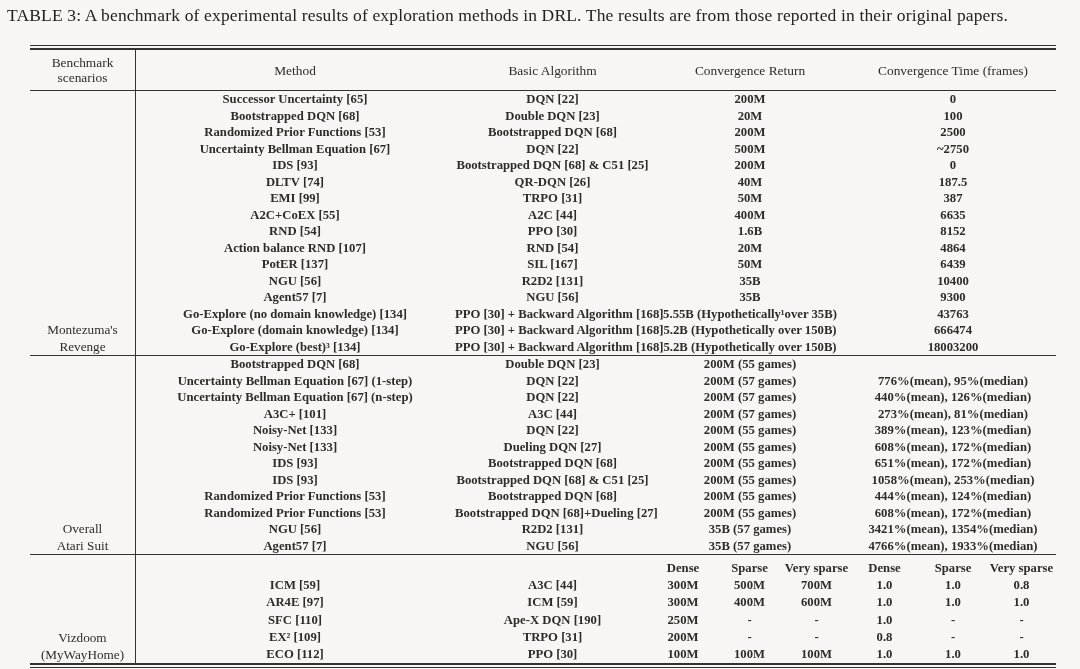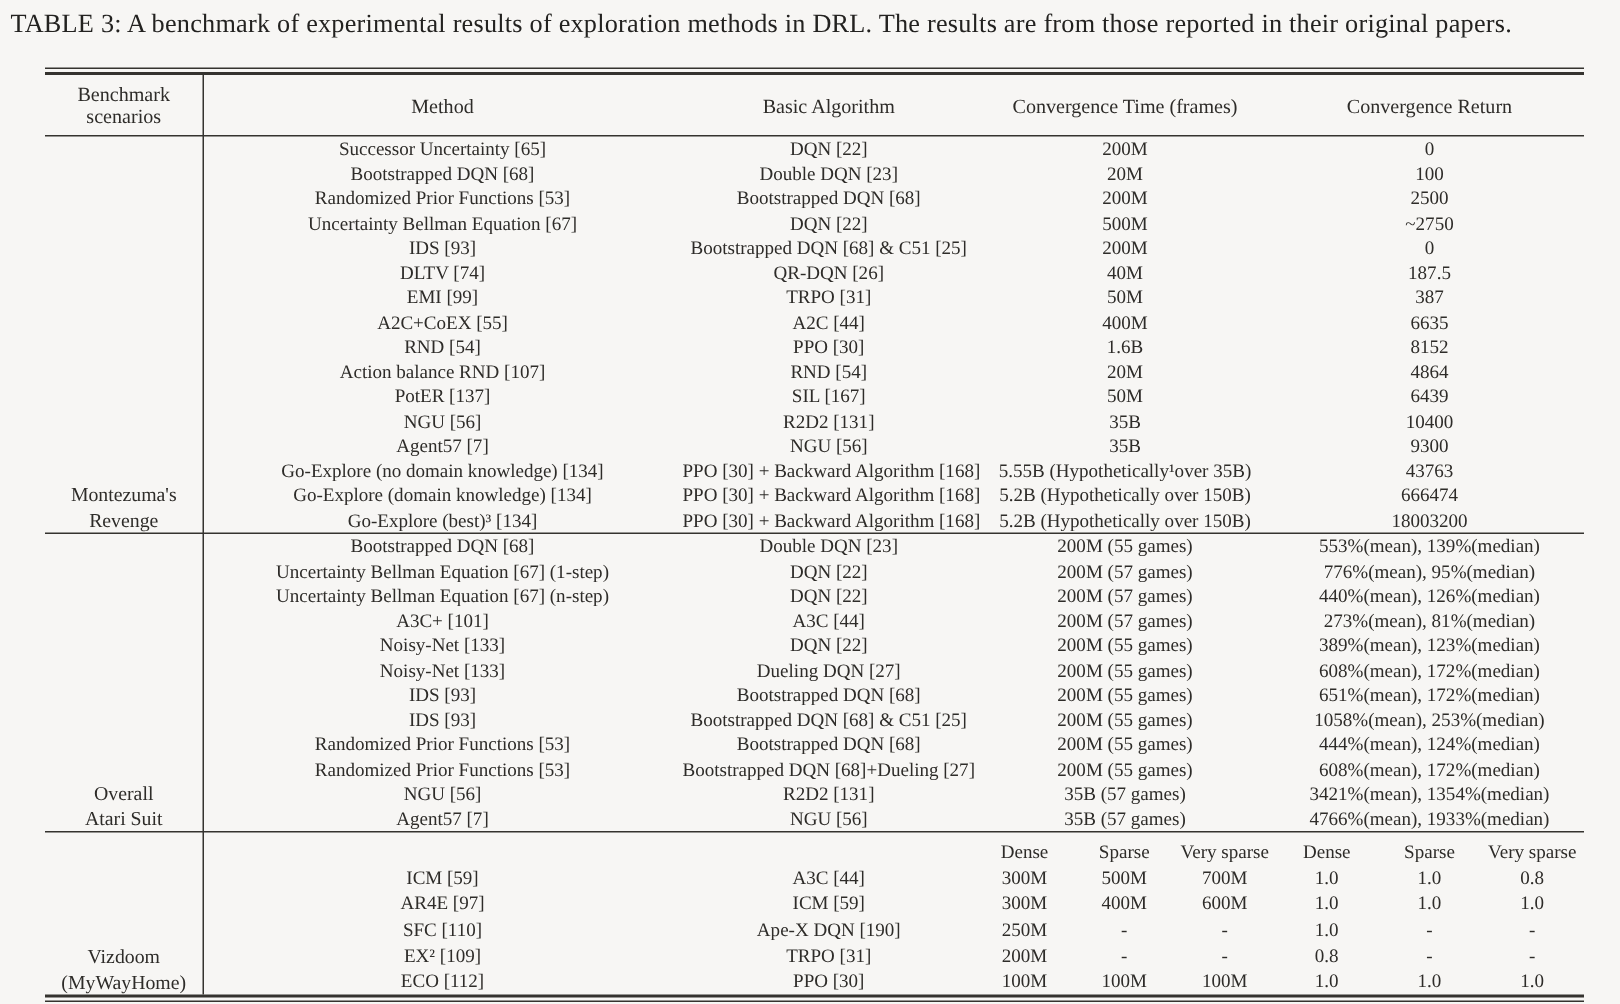--- a/index.html
+++ b/index.html
@@ -13,21 +13,21 @@
   .caption{position:absolute;left:7px;top:5px;width:1070px;font-size:17.5px;letter-spacing:.15px;white-space:nowrap;color:#232220;}
   .table{position:absolute;left:30px;top:45px;width:1026px;}
   .vline{position:absolute;left:105px;top:5px;bottom:5px;width:1px;background:var(--rule);}
   .rule-double{height:5px;border-top:1.5px solid var(--rule);border-bottom:2px solid var(--rule);}
   .rule-double.bottom{border-top:2px solid var(--rule);border-bottom:1.5px solid var(--rule);}
   .rule-single{height:1px;background:var(--rule);}
   .header-row{display:grid;grid-template-columns:105px 320px 195px 200px 206px;height:40px;align-items:center;text-align:center;font-size:13.4px;}
   .header-cell{line-height:15px;}
   .section{display:flex;}
   .scenario-cell{width:105px;display:flex;flex-direction:column;justify-content:flex-end;text-align:center;font-size:13.2px;line-height:17px;}
-  .section-rows{flex:1;}
+  .section-rows{flex:1;font-weight:bold;}
   .row{display:grid;grid-template-columns:320px 195px 200px 206px;height:16.5px;align-items:center;text-align:center;}
   .row.split{grid-template-columns:320px 195px 66px 67px 67px 69px 68px 69px;height:17.3px;}
   .viz .section-rows{padding-top:4px;}
   .cell{font-size:12.7px;line-height:16px;white-space:nowrap;}
 </style>
 </head>
 <body>
 
 <div class="page">
   <div class="caption">TABLE 3: A benchmark of experimental results of exploration methods in DRL. The results are from those reported in their original papers.</div>
@@ -35,22 +35,22 @@
   <div class="table">
     <div class="rule-double"></div>
 
     <div class="header-row">
       <div class="header-cell">
         <div>Benchmark</div>
         <div>scenarios</div>
       </div>
       <div class="header-cell">Method</div>
       <div class="header-cell">Basic Algorithm</div>
+      <div class="header-cell">Convergence Return</div>
       <div class="header-cell">Convergence Time (frames)</div>
-      <div class="header-cell">Convergence Return</div>
     </div>
 
     <div class="rule-single"></div>
 
     <div id="table-body">
         <div class="section">
           <div class="scenario-cell">
             <div>Montezuma's</div>
             <div>Revenge</div>
           </div>
@@ -157,21 +157,20 @@
         <div class="section">
           <div class="scenario-cell">
             <div>Overall</div>
             <div>Atari Suit</div>
           </div>
           <div class="section-rows">
             <div class="row">
               <div class="cell">Bootstrapped DQN [68]</div>
               <div class="cell">Double DQN [23]</div>
               <div class="cell">200M (55 games)</div>
-              <div class="cell">553%(mean), 139%(median)</div>
             </div>
             <div class="row">
               <div class="cell">Uncertainty Bellman Equation [67] (1-step)</div>
               <div class="cell">DQN [22]</div>
               <div class="cell">200M (57 games)</div>
               <div class="cell">776%(mean), 95%(median)</div>
             </div>
             <div class="row">
               <div class="cell">Uncertainty Bellman Equation [67] (n-step)</div>
               <div class="cell">DQN [22]</div>

